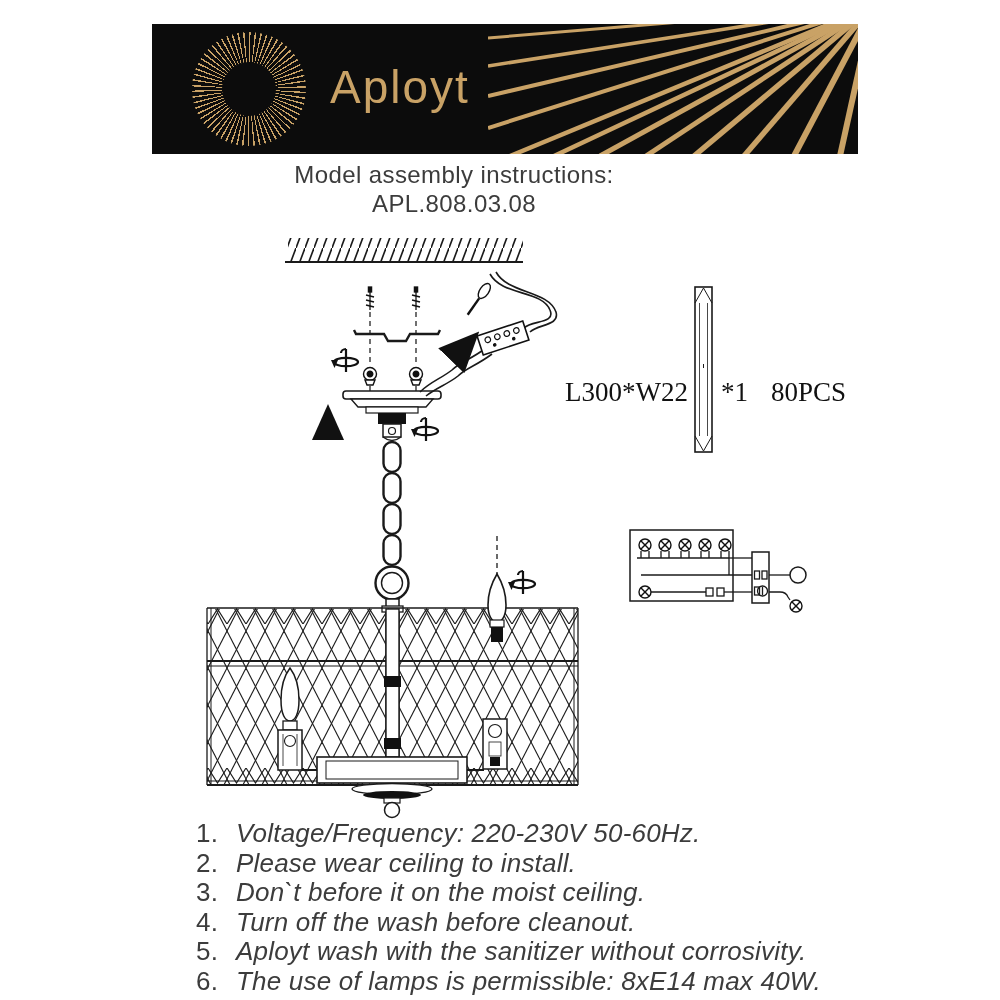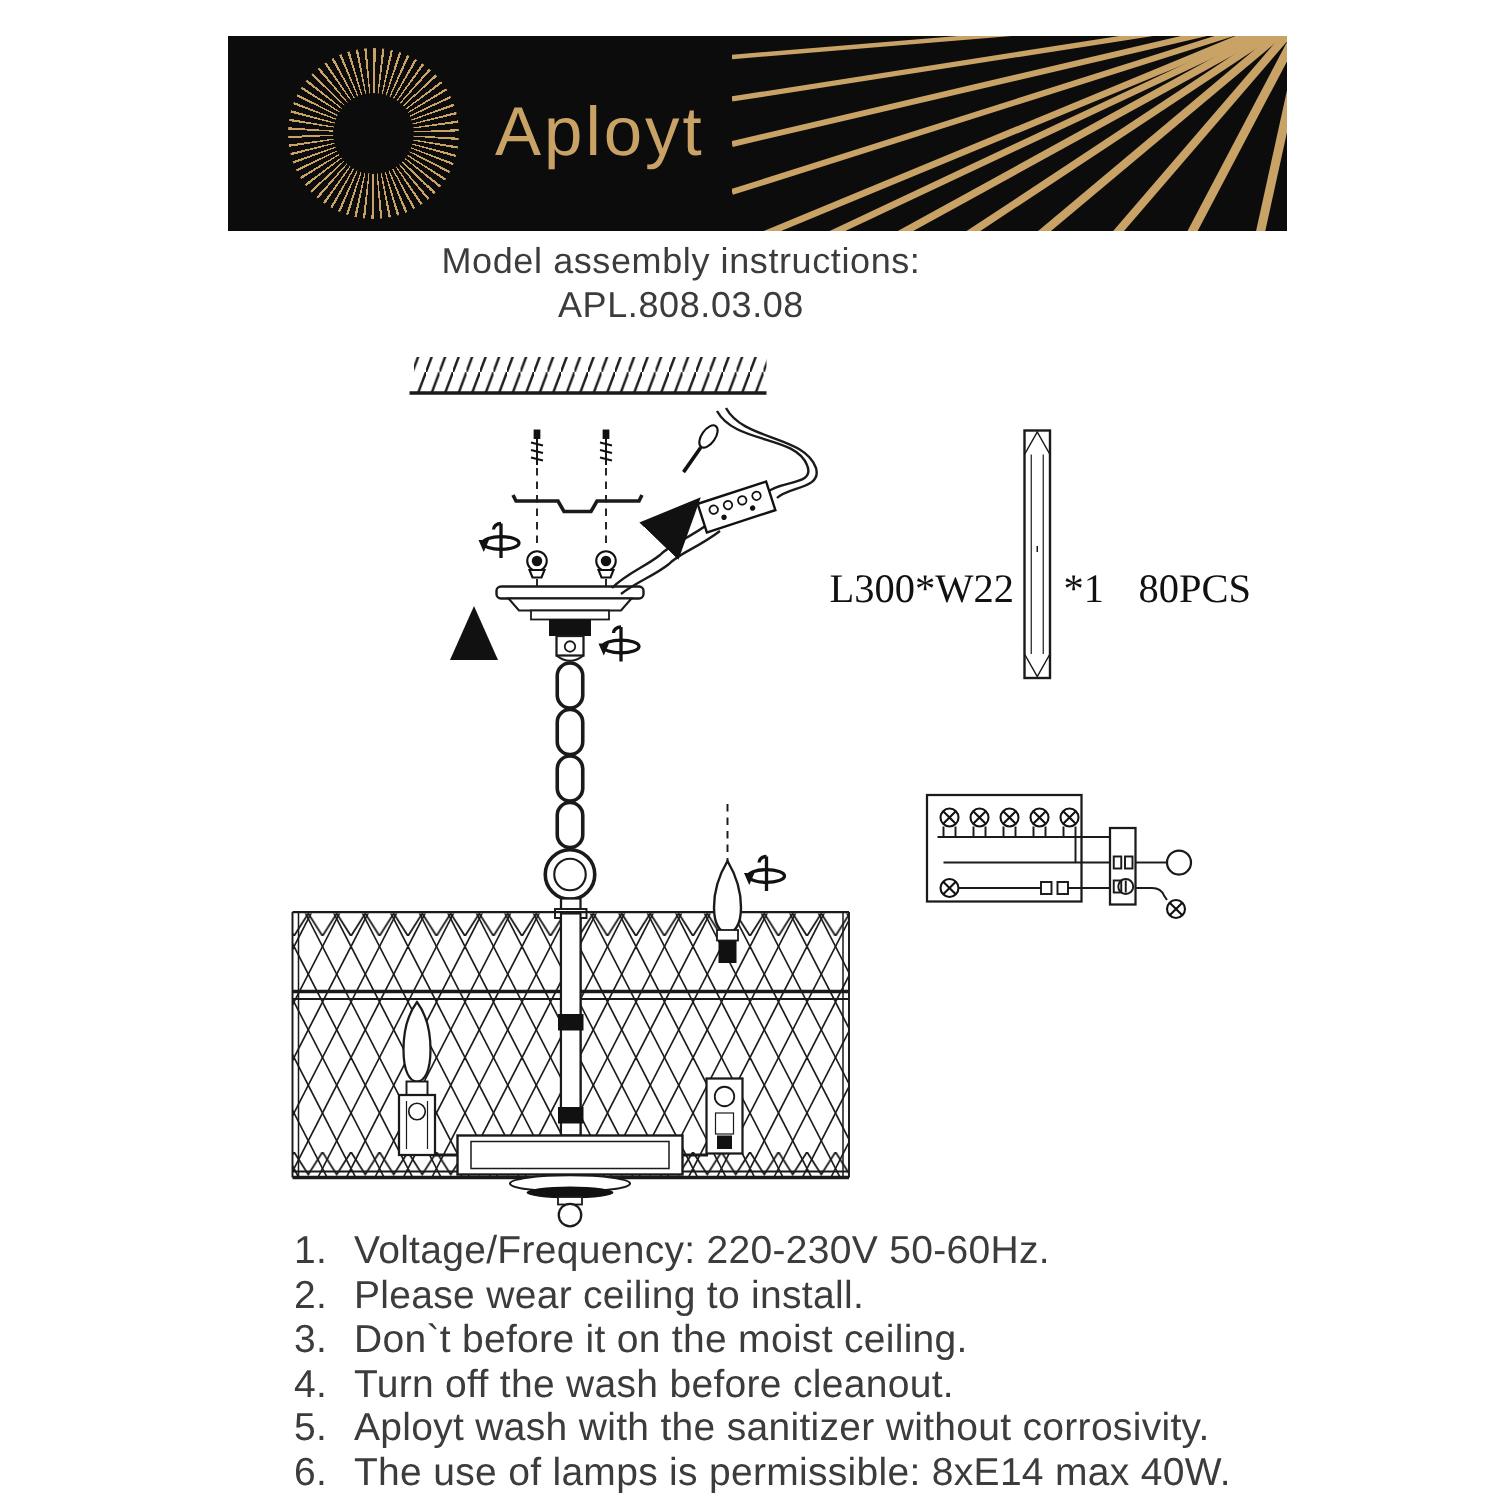--- a/index.html
+++ b/index.html
@@ -12,27 +12,27 @@
   .sunburst::before{content:'';position:absolute;inset:-2px;border-radius:50%;
             background:radial-gradient(circle, rgba(12,12,12,0) 0 44%, rgba(12,12,12,0) 78%, #0c0c0c 92%);}
   .sunburst::after{content:'';position:absolute;inset:30px;background:#0c0c0c;border-radius:50%;}
   .brand{position:absolute;left:178px;top:36px;font-size:46px;letter-spacing:2px;
          color:#c9a266;font-weight:400;}
   .rays{position:absolute;right:0;top:0;}
   
   .title-wrap{position:absolute;left:0;top:136px;width:908px;text-align:center;}
   .title-line{font-size:24px;font-weight:500;letter-spacing:.4px;line-height:29px;color:#3c3c3c;}
   
-  .drawing{position:absolute;left:158px;top:200px;text-align:center;}
+  .drawing{position:absolute;left:170px;top:200px;text-align:center;}
   .drawing svg text{font-family:"Liberation Serif",serif;font-size:27px;fill:#111;}
   
   .instructions{position:absolute;left:196px;top:795px;width:660px;}
   .instr-row{display:flex;font-size:26px;line-height:29.5px;letter-spacing:.2px;color:#3c3c3c;}
   .instr-num{width:40px;flex:0 0 40px;}
-  .instr-text{flex:1;}
+  .instr-text{flex:1;font-style:italic;}
 </style>
 </head>
 <body>
 
 <div class="page">
 
   <div class="banner">
     <div class="sunburst"></div>
     <div class="brand">Aployt</div>
     <svg class="rays" width="370" height="130" viewBox="0 0 370 130">

